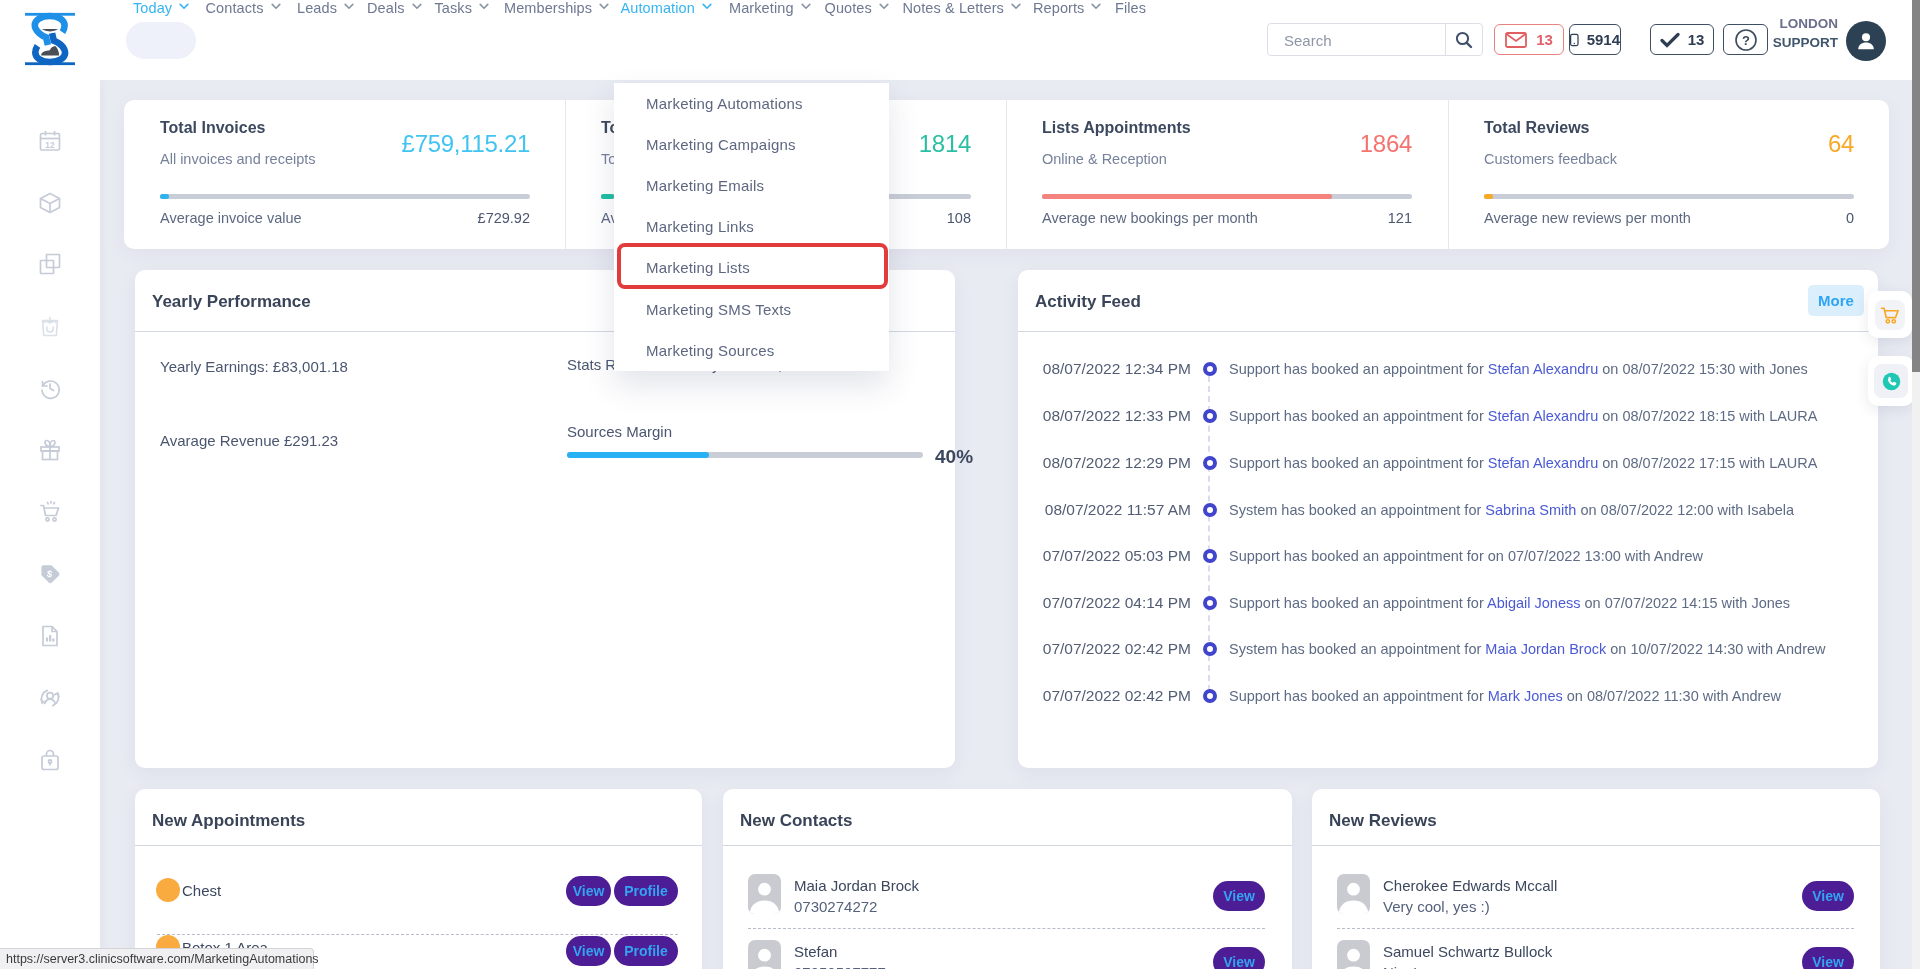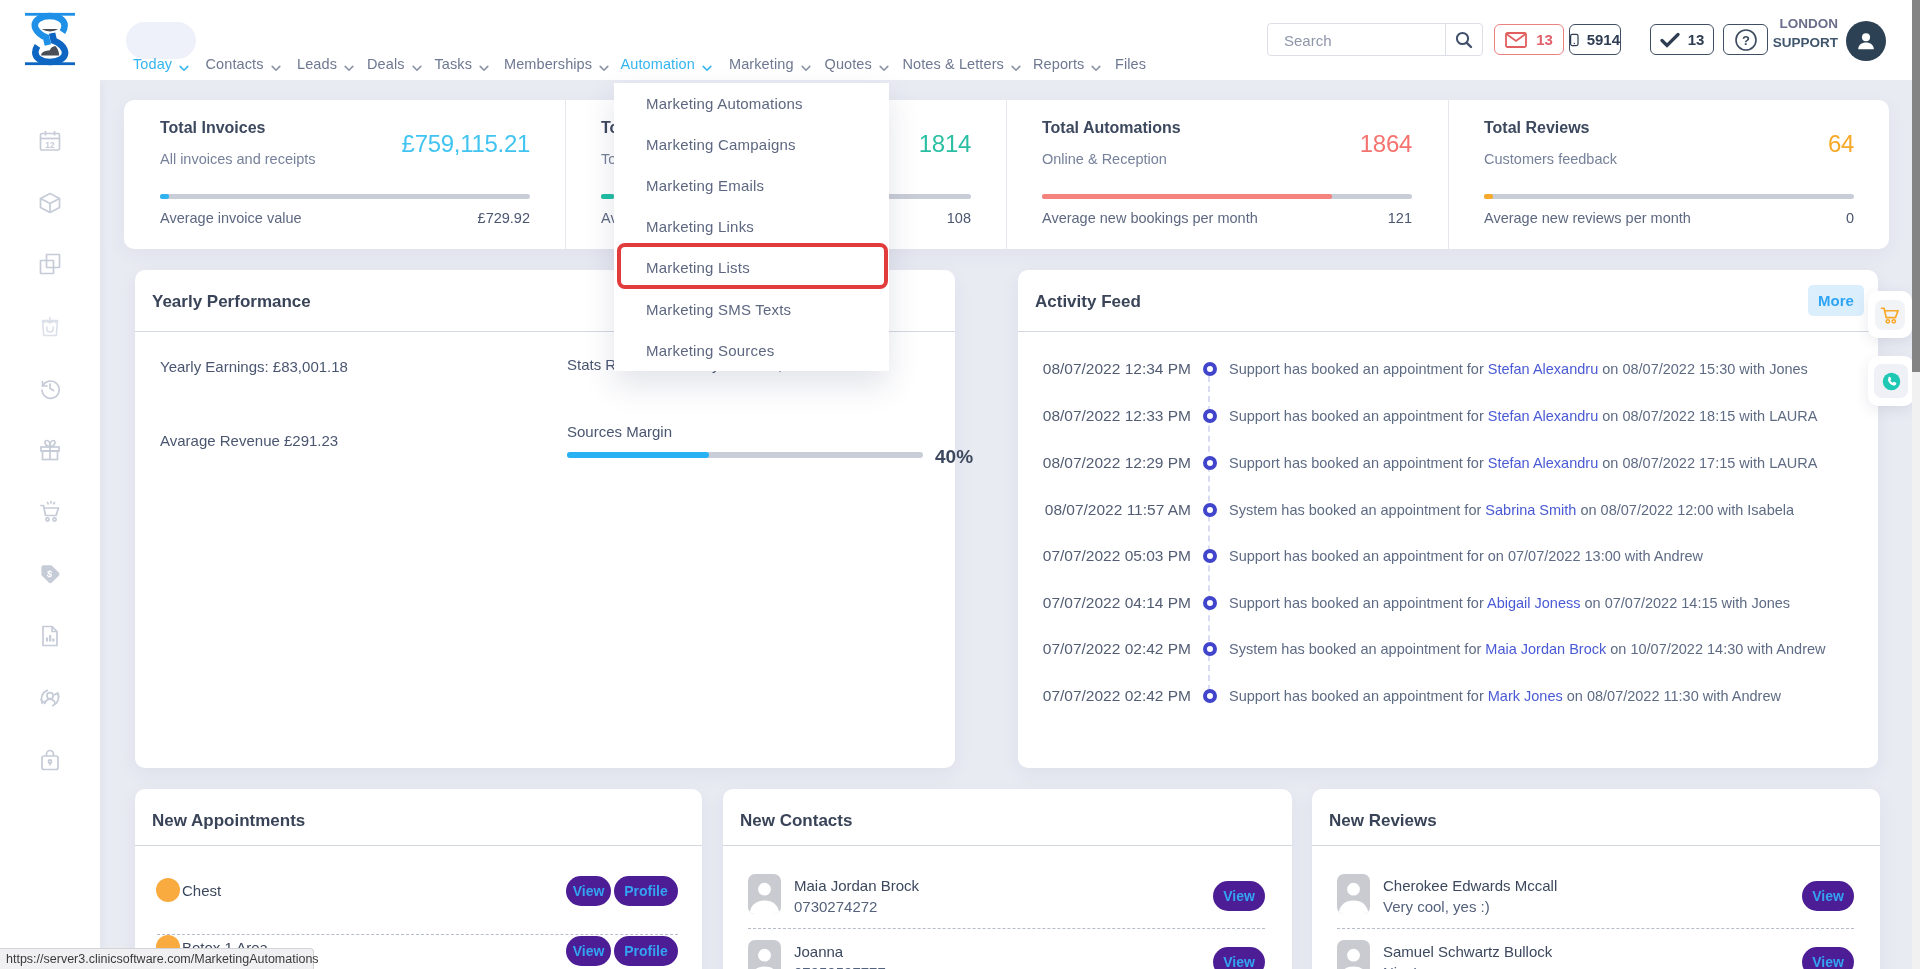--- a/index.html
+++ b/index.html
@@ -5,21 +5,21 @@
   * { margin:0; padding:0; box-sizing:border-box; }
   html,body { width:1920px; height:969px; overflow:hidden; }
   body { font-family:"Liberation Sans", sans-serif; background:#e9ebf3; position:relative; }
   .abs { position:absolute; }
   .card { background:#fff; border-radius:10px; box-shadow:0 6px 20px rgba(40,50,90,0.06); }
 
   
   #header { position:absolute; left:0; top:0; width:1920px; height:80px; background:#fff; z-index:30; }
   #sidebar { position:absolute; left:0; top:80px; width:100px; height:889px; background:#fff; z-index:20; box-shadow:2px 0 8px rgba(40,50,90,0.04); }
 
-  .navitem { position:absolute; top:0; height:72px; display:flex; align-items:flex-end; color:#6e7891; font-size:14.5px; font-weight:400; white-space:nowrap; z-index:32; letter-spacing:0.1px; }
+  .navitem { position:absolute; top:0; height:72px; display:flex; align-items:flex-start; color:#6e7891; font-size:14.5px; font-weight:400; white-space:nowrap; z-index:32; letter-spacing:0.1px; }
   .navitem.blue { color:#35b5f0; }
   .nchev { margin-left:7px; margin-top:3px; }
 
   
   #search { position:absolute; z-index:32; left:1267px; top:23px; width:216px; height:33px; border:1px solid #dcdfe7; border-radius:4px; background:#fff; }
   #search .ph { position:absolute; left:16px; top:8px; font-size:15px; color:#8d95a7; }
   #search .mag { position:absolute; right:0; top:0; width:37px; height:31px; border-left:1px solid #dcdfe7; display:flex; align-items:center; justify-content:center; }
 
   .badge { position:absolute; z-index:32; top:24px; height:31px; border-radius:6px; display:flex; align-items:center; justify-content:center; font-weight:700; font-size:15px; }
   .badge.red { border:1.5px solid #e8817f; color:#e2606b; }
@@ -281,21 +281,21 @@
     <div class="t">Total Treatments</div>
     <div class="s">Total sessions done</div>
     <div class="n" style="color:#2abfa3;">1814</div>
     <div class="bar">
         <i style="width:13px; background:#1fbfa4;"></i>
       </div>
     <div class="bl">Average treatments per month</div>
     <div class="bv">108</div>
   </div>
   <div class="stat" style="left:882px;">
-    <div class="t">Total Automations</div>
+    <div class="t">Lists Appointments</div>
     <div class="s">Online &amp; Reception</div>
     <div class="n" style="color:#f4736e;">1864</div>
     <div class="bar">
         <i style="width:290px; background:#f4837d;"></i>
       </div>
     <div class="bl">Average new bookings per month</div>
     <div class="bv">121</div>
   </div>
   <div class="stat" style="left:1324px;">
     <div class="t">Total Reviews</div>
@@ -391,21 +391,21 @@
         <path d="M1.5 40 C2.5 31 8.5 26.6 16.5 26.6 C24.5 26.6 30.5 31 31.5 40 Z" fill="#fff"></path>
       </svg></div>
   <div class="cname" style="left:71px; top:877px; top:88px;">Maia Jordan Brock</div>
   <div class="csub" style="left:71px; top:109px;">0730274272</div>
   <div class="btn" style="left:490px; top:92px; width:52px;">View</div>
   <div class="dashed" style="left:25px; top:139px; width:517px;"></div>
   <div class="pavatar" style="left:25px; top:151px;"><svg width="33" height="40" viewBox="0 0 33 40">
         <circle cx="16.5" cy="15.2" r="6.4" fill="#fff"></circle>
         <path d="M1.5 40 C2.5 31 8.5 26.6 16.5 26.6 C24.5 26.6 30.5 31 31.5 40 Z" fill="#fff"></path>
       </svg></div>
-  <div class="cname" style="left:71px; top:154px;">Joanna</div>
+  <div class="cname" style="left:71px; top:154px;">Stefan</div>
   <div class="csub" style="left:71px; top:175px;">07950597777</div>
   <div class="btn" style="left:490px; top:158px; width:52px;">View</div>
 </div>
 
 <div id="reviews" class="card abs">
   <div class="sect-title">New Reviews</div>
   <div class="hdr-line"></div>
   <div class="pavatar" style="left:25px; top:85px;"><svg width="33" height="40" viewBox="0 0 33 40">
         <circle cx="16.5" cy="15.2" r="6.4" fill="#fff"></circle>
         <path d="M1.5 40 C2.5 31 8.5 26.6 16.5 26.6 C24.5 26.6 30.5 31 31.5 40 Z" fill="#fff"></path>

